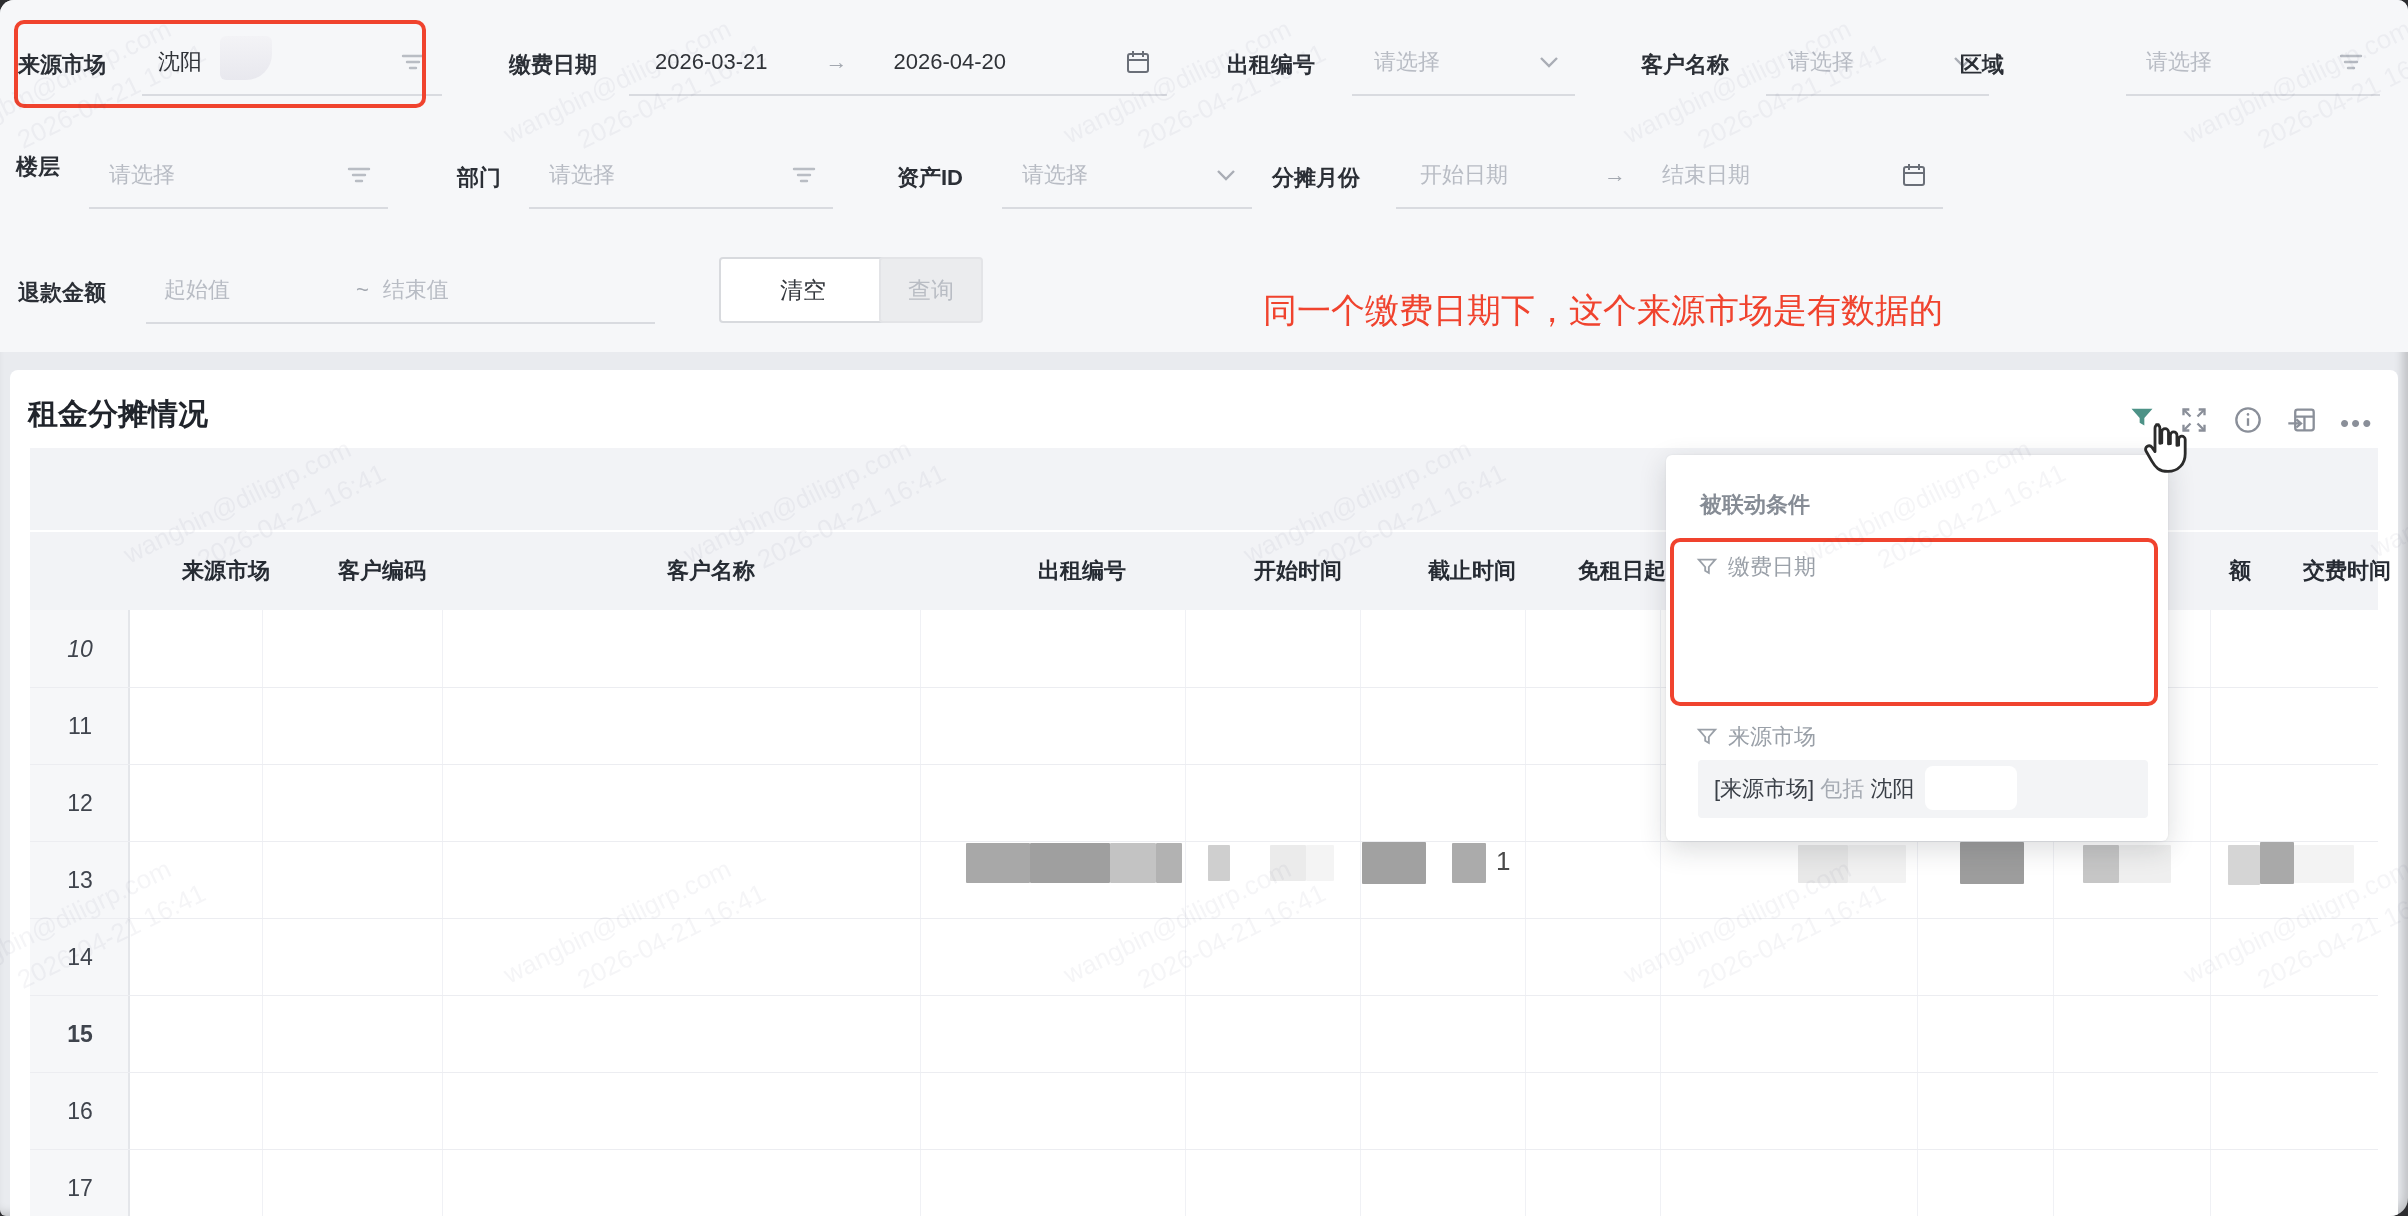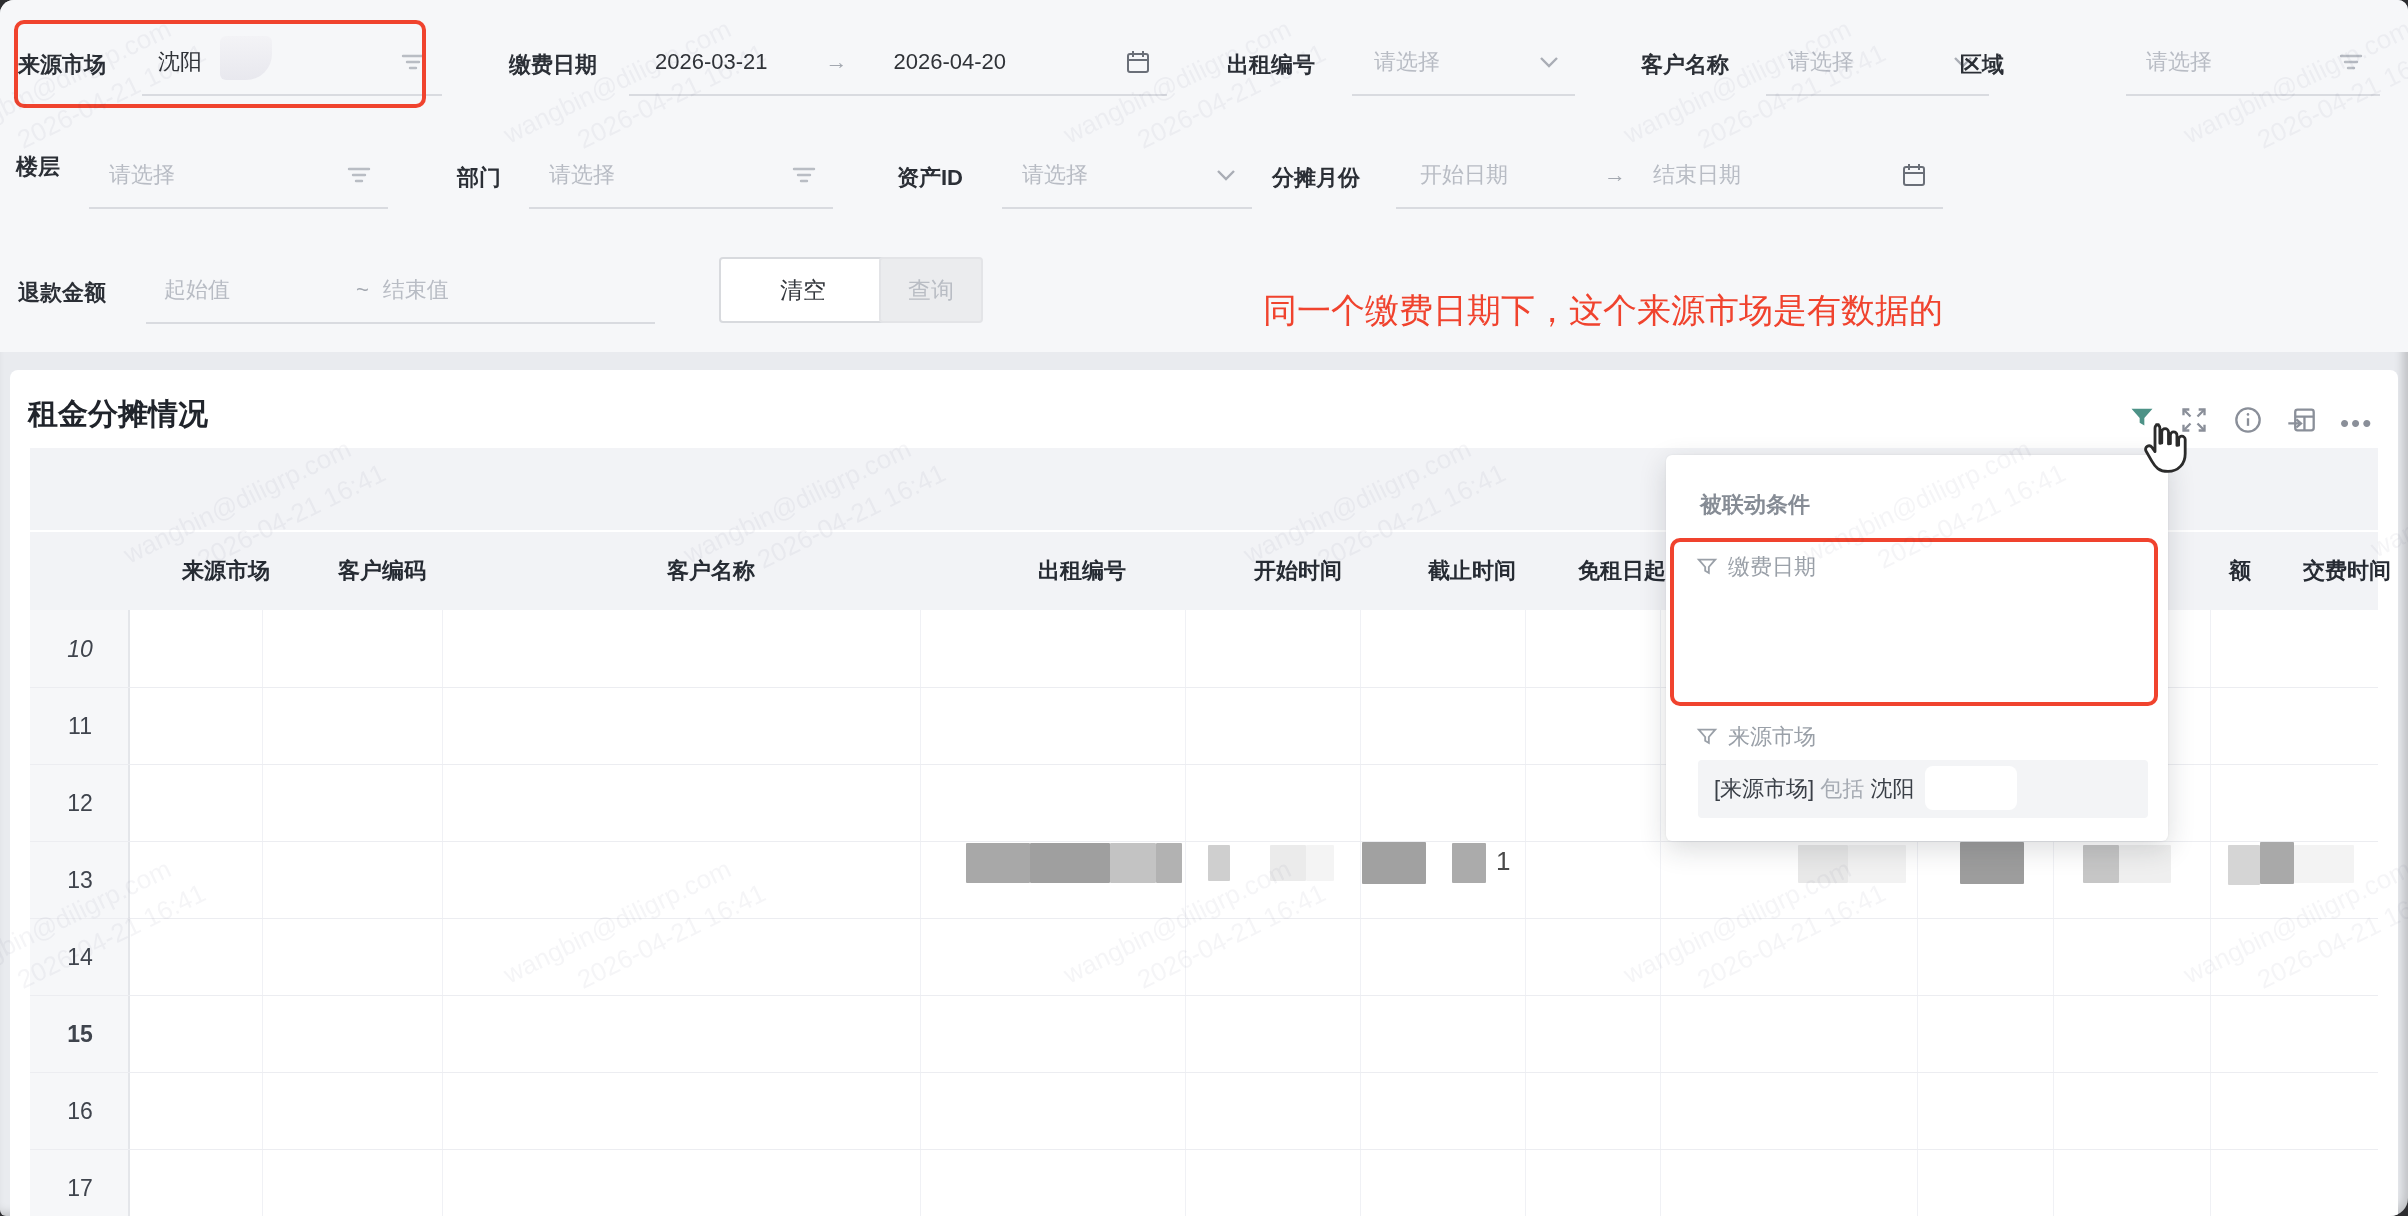--- a/index.html
+++ b/index.html
@@ -121,21 +121,21 @@
       <span class="fph" style="margin-left:20px">请选择</span>
       <svg class="icon-right" width="20" height="12" viewBox="0 0 20 12">
           <polyline points="2,2 10,10 18,2" fill="none" stroke="#a9adb5" stroke-width="2.4"></polyline>
         </svg>
     </div>
 
     <span class="flabel" style="left:1272px;top:163px">分摊月份</span>
     <div class="ufield" style="left:1396px;top:143px;width:547px">
       <span class="fph" style="margin-left:24px">开始日期</span>
       <span class="arrow" style="margin-left:96px">→</span>
-      <span class="fph" style="margin-left:27px">结束日期</span>
+      <span class="fph" style="margin-left:36px">结束日期</span>
       <svg class="icon-right" width="26" height="26" viewBox="0 0 26 26">
           <rect x="3" y="5" width="20" height="18" rx="2" fill="none" stroke="#6a6f78" stroke-width="2"></rect>
           <path d="M8 2v6M18 2v6M3 11h20" stroke="#6a6f78" stroke-width="2"></path>
         </svg>
     </div>
 
     <span class="flabel" style="left:18px;top:278px">退款金额</span>
     <div class="ufield" style="left:146px;top:258px;width:509px">
       <span class="fph" style="margin-left:18px">起始值</span>
       <span class="arrow" style="margin-left:126px">~</span>

